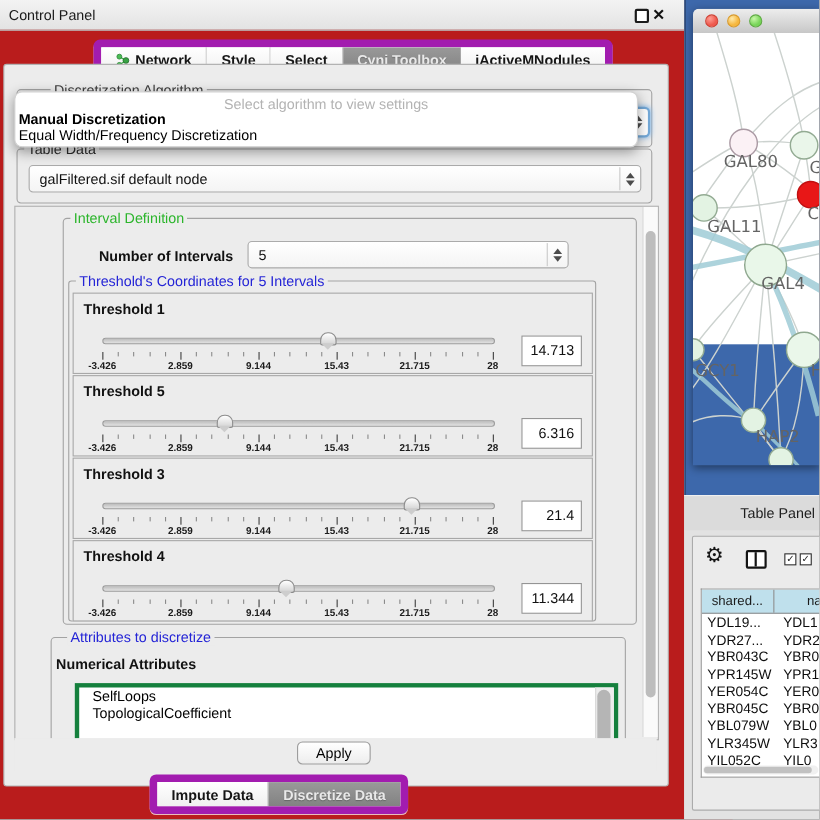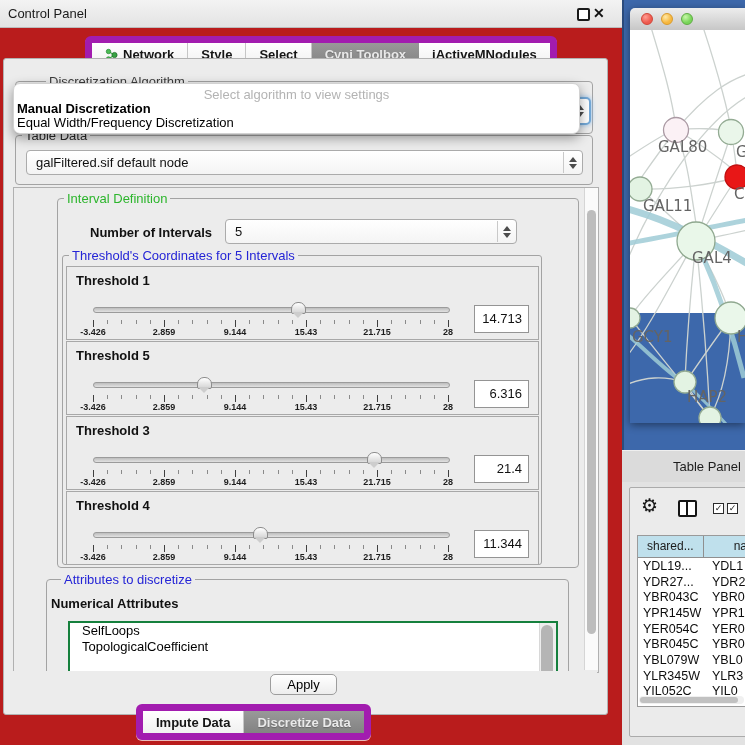--- a/index.html
+++ b/index.html
@@ -55,21 +55,21 @@
   .thumb::after{content:"";position:absolute;left:0px;top:9px;border-left:6.5px solid transparent;border-right:6.5px solid transparent;border-top:6px solid #cdcdcd;}
   .ticks{position:absolute;left:26px;top:53px;width:356px;height:8px;}
   .tick{position:absolute;top:0;width:1px;height:4px;background:#8a8a8a;}
   .tick.major{height:7px;background:#3f3f3f;}
   .ticklabels{position:absolute;left:26px;top:60px;width:356px;height:10px;}
   .ticklabels span{position:absolute;width:60px;text-align:center;font-size:9px;font-weight:bold;color:#1c1c1c;}
   .tvalue{position:absolute;left:407px;top:38px;width:47px;height:26px;background:#fff;border:1px solid #949494;font-size:13px;text-align:right;line-height:26px;padding-right:6px;}
   .grp-attr{position:absolute;left:32px;top:391px;width:521px;height:110px;border:1px solid #a3a3a3;border-radius:4px;}
   .grp-attr>.gtitle{left:14px;top:-8px;color:#2424d6;}
   .numattr-label{position:absolute;left:4px;top:16px;font-size:13px;font-weight:bold;}
-  .listbox{position:absolute;left:21px;top:41px;width:486px;height:62px;background:#fff;border:2px solid #15803d;}
+  .listbox{position:absolute;left:21px;top:41px;width:486px;height:62px;background:#fff;border:4px solid #15803d;}
   .listbox .item{padding-left:12px;font-size:13px;line-height:16px;color:#000;white-space:nowrap;}
   .ltrack{position:absolute;left:469px;top:0;width:16px;height:62px;background:#ededed;border-left:1px solid #d8d8d8;}
   .lthumb{position:absolute;left:471px;top:2px;width:12px;height:54px;background:#b5b5b5;border-radius:6px;}
   .apply-row{position:absolute;left:9px;top:612px;width:584px;height:30px;background:#ececec;}
   .apply-btn{position:absolute;left:257px;top:3px;width:67px;height:21px;background:linear-gradient(#ffffff,#ededed);border:1px solid #9d9d9d;border-radius:5px;font-size:13px;font-family:"Liberation Sans",sans-serif;}
   
   .right{position:absolute;left:622px;top:0;width:123px;height:745px;background:#e2e2e2;}
   .blueframe{position:absolute;left:0;top:0;width:123px;height:450px;background:linear-gradient(90deg,#2c4c7d 0px,#2c4c7d 2px,#3d68ab 2px);}
   .macwin{position:absolute;left:8px;top:8px;width:115px;height:415px;border-radius:5px 0 0 0;overflow:hidden;box-shadow:0 2px 8px rgba(0,0,0,.45);}
   .mactitle{position:absolute;left:0;top:0;width:115px;height:22px;background:linear-gradient(#ededed,#c7c7c7);border-bottom:1px solid #969696;}

